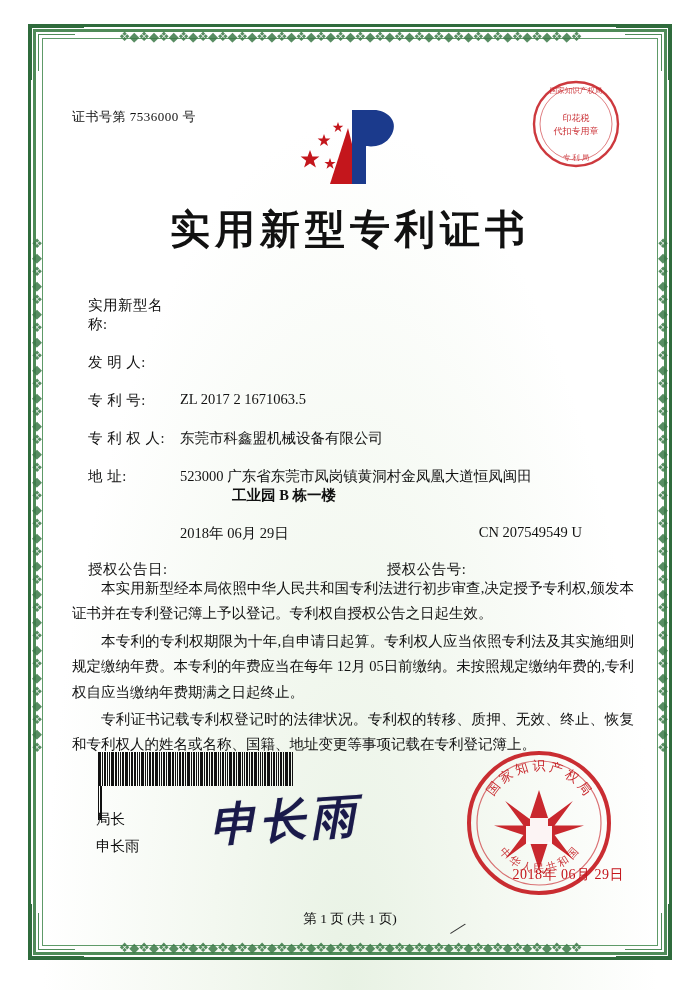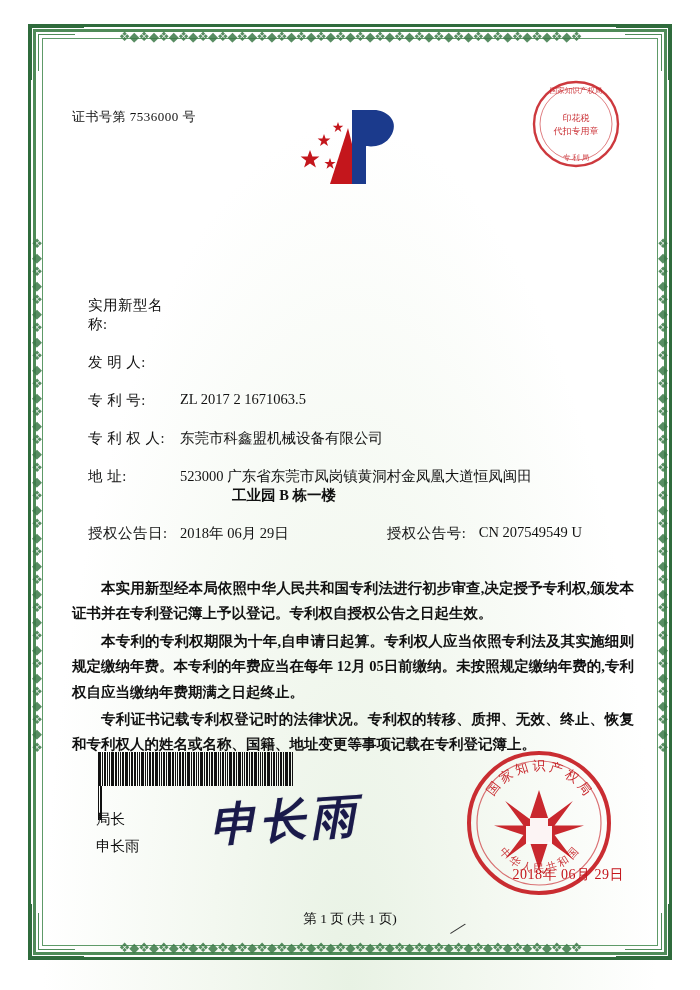--- a/index.html
+++ b/index.html
@@ -76,28 +76,28 @@
     position:absolute;left:88px;top:296px;right:70px;
     font-size:14.5px;color:#111;
   }
   .frow{display:flex;align-items:flex-start;margin-bottom:19px;}
   .flabel{width:92px;flex:none;letter-spacing:.5px;}
   .fval{flex:1;}
   .fval .ind{display:block;padding-left:52px;font-weight:bold;}
   .two{display:flex;margin-bottom:4px;}
   .two .col{display:flex;}
   .two .col.right{margin-left:98px;}
-  .two .col .flabel{width:92px;}
+  .two .col .flabel{width:92px;margin-top:36px;}
 
   
   .paras{
     position:absolute;left:72px;right:66px;top:576px;
     font-size:14.5px;color:#111;line-height:1.75;text-align:justify;
   }
-  .paras p{margin:0 0 2px 0;text-indent:2em;font-weight:bold;}
+  .paras p{margin:0 0 2px 0;text-indent:2em;}
 
   
   .barcode{
     position:absolute;left:98px;top:752px;width:196px;height:34px;
   }
   .barcode span{display:inline-block;background:#111;height:100%;margin-right:1px;vertical-align:top;}
 
   
   .sig-label{
     position:absolute;left:96px;top:806px;font-size:14.5px;color:#111;line-height:1.85;
@@ -163,20 +163,21 @@
       <circle cx="46" cy="46" r="36" fill="none" stroke="#c4161c" stroke-width="1" opacity=".55"></circle>
       <text x="46" y="43" fill="#c4161c" font-size="9" text-anchor="middle" font-family="'Liberation Serif',serif" opacity=".9">印花税</text>
       <text x="46" y="56" fill="#c4161c" font-size="9" text-anchor="middle" font-family="'Liberation Serif',serif" opacity=".9">代扣专用章</text>
       <g fill="#c4161c" opacity=".82" font-size="7.5" font-family="'Liberation Serif',serif">
         <text x="46" y="15" text-anchor="middle">国家知识产权局</text>
         <text x="46" y="82" text-anchor="middle">专 利 局</text>
       </g>
     </svg>
   </div>
 
+  <div class="title">实用新型专利证书</div>
 
   <div class="fields">
     <div class="frow">
       <div class="flabel">实用新型名称:</div>
     </div>
     <div class="frow">
       <div class="flabel">发 明 人:</div>
     </div>
     <div class="frow">
       <div class="flabel">专 利 号:</div>

